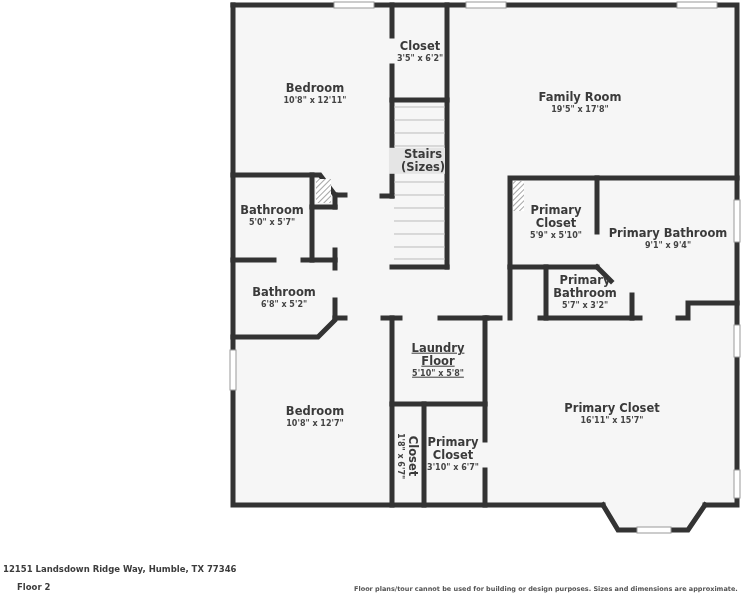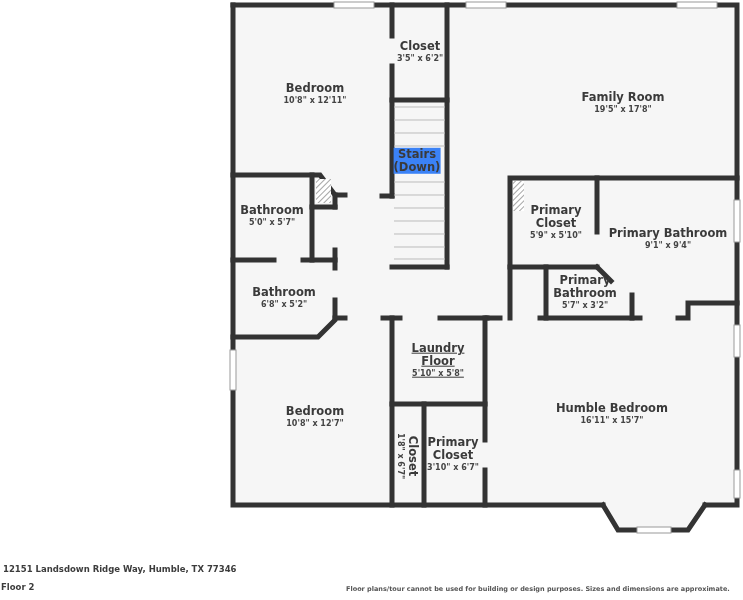--- a/index.html
+++ b/index.html
@@ -4,22 +4,22 @@
 <style>
   html, body { margin:0; padding:0; background:#ffffff; }
   body { width:743px; height:600px; position:relative; overflow:hidden; font-family:"DejaVu Sans", sans-serif; }
   #plan { position:absolute; left:0; top:0; width:743px; height:600px; }
   .lbl { position:absolute; transform:translate(-50%,-50%); text-align:center; color:#3a3a3a; white-space:nowrap; line-height:1.15; }
   .lbl .n { font-size:11.5px; font-weight:bold; display:block; }
   .lbl .d { font-size:8px; font-weight:bold; color:#444; display:block; margin-top:1px; }
   .rot { transform:translate(-50%,-50%) rotate(90deg); }
   .footer { position:absolute; color:#3c3c3c; font-weight:bold; white-space:nowrap; }
   .addr { left:3px; top:564px; font-size:8.5px; }
-  .floor { left:1px; top:582px; font-size:8.5px; }
-  .disc { left:322px; top:585px; font-size:6.5px; color:#555;padding-left:24px; }
+  .floor { left:17px; top:582px; font-size:8.5px; }
+  .disc { left:330px; top:585px; font-size:6.5px; color:#555;padding-left:24px; }
 </style>
 </head>
 <body>
 
 <svg id="plan" viewBox="0 0 743 600" xmlns="http://www.w3.org/2000/svg">
   <defs>
     <pattern id="hatch" width="4" height="4" patternUnits="userSpaceOnUse" patternTransform="rotate(45)">
       <rect width="4" height="4" fill="#ffffff"></rect>
       <line x1="0" y1="0" x2="0" y2="4" stroke="#888" stroke-width="1.5"></line>
     </pattern>
@@ -110,27 +110,27 @@
 </svg>
 
 <div class="lbl" style="left:315px;top:94px;">
   <span class="n">Bedroom</span>
   <span class="d">10'8" x 12'11"</span>
 </div>
 <div class="lbl" style="left:420px;top:52px;">
   <span class="n">Closet</span>
   <span class="d">3'5" x 6'2"</span>
 </div>
-<div class="lbl" style="left:580px;top:103px;margin-left:43px;">
+<div class="lbl" style="left:580px;top:103px;">
   <span class="n">Family Room</span>
   <span class="d">19'5" x 17'8"</span>
 </div>
-<div class="lbl" style="left:417px;top:161px;background:#3b82f6;">
+<div class="lbl" style="left:417px;top:161px;background:#e5e5e5;padding-left:12px;">
   <span class="n">Stairs</span>
-  <span class="n">(Down)</span>
+  <span class="n">(Sizes)</span>
 </div>
 <div class="lbl" style="left:272px;top:216px;">
   <span class="n">Bathroom</span>
   <span class="d">5'0" x 5'7"</span>
 </div>
 <div class="lbl" style="left:284px;top:298px;">
   <span class="n">Bathroom</span>
   <span class="d">6'8" x 5'2"</span>
 </div>
 <div class="lbl" style="left:556px;top:222px;">
@@ -159,19 +159,19 @@
 <div class="lbl rot" style="left:407px;top:456px;">
   <span class="n">Closet</span>
   <span class="d">1'8" x 6'7"</span>
 </div>
 <div class="lbl" style="left:453px;top:454px;">
   <span class="n">Primary</span>
   <span class="n">Closet</span>
   <span class="d">3'10" x 6'7"</span>
 </div>
 <div class="lbl" style="left:612px;top:414px;">
-  <span class="n">Humble Bedroom</span>
+  <span class="n">Primary Closet</span>
   <span class="d">16'11" x 15'7"</span>
 </div>
 
 <div class="footer addr">12151 Landsdown Ridge Way, Humble, TX 77346</div>
 <div class="footer floor">Floor 2</div>
 <div class="footer disc">Floor plans/tour cannot be used for building or design purposes. Sizes and dimensions are approximate.</div>
 
 </body></html>

